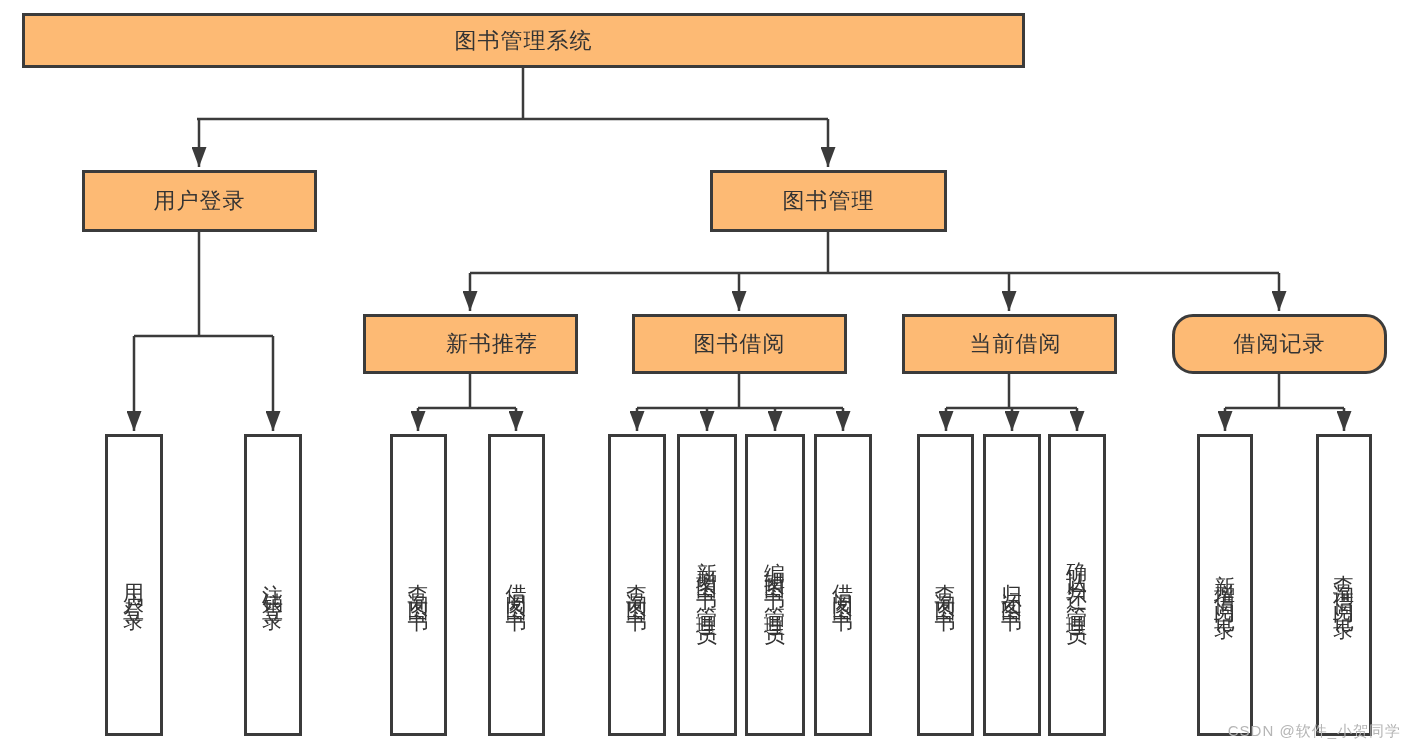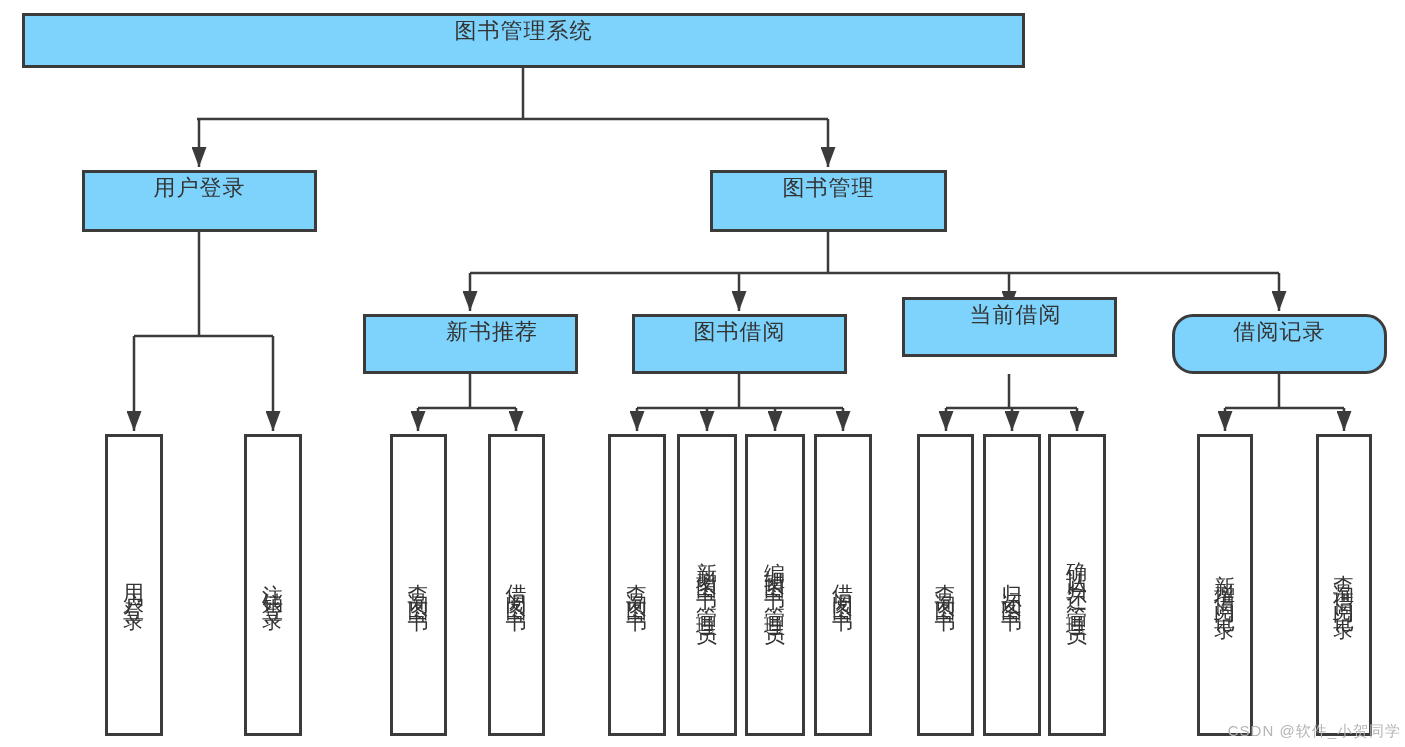--- a/index.html
+++ b/index.html
@@ -4,22 +4,22 @@
 <style>
   html,body{margin:0;padding:0;}
   body{
     width:1405px;height:747px;position:relative;background:#ffffff;
     font-family:"Liberation Sans","DejaVu Sans",sans-serif;
     overflow:hidden;
   }
   .stage{position:absolute;left:0;top:0;width:1405px;height:747px;}
   svg.wires{position:absolute;left:0;top:0;pointer-events:none;}
   .hbox{
-    position:absolute;box-sizing:border-box;border:3px solid #3b3b3b;background:#7dd3fc;
-    display:flex;justify-content:center;
+    position:absolute;box-sizing:border-box;border:3px solid #3b3b3b;background:#fdba74;
+    display:flex;align-items:center;justify-content:center;
     font-size:22px;color:#333333;letter-spacing:1px;white-space:nowrap;
   }
   .vbox{
     position:absolute;box-sizing:border-box;border:3px solid #3b3b3b;background:#ffffff;
     display:flex;align-items:center;justify-content:center;
     font-size:21px;color:#333333;
   }
   .vbox .vtext{
     writing-mode:vertical-rl;text-orientation:mixed;
     letter-spacing:9px;line-height:1;white-space:nowrap;
@@ -94,21 +94,21 @@
   <div class="hbox" style="left:710px;top:170px;width:237px;height:62px;font-family:Liberation Mono, monospace;">
     <span>图书管理</span>
   </div>
 
   <div class="hbox" style="left:363px;top:314px;width:215px;height:60px;padding-left:43px;">
     <span>新书推荐</span>
   </div>
   <div class="hbox" style="left:632px;top:314px;width:215px;height:60px;">
     <span>图书借阅</span>
   </div>
-  <div class="hbox" style="left:902px;top:297px;width:215px;height:60px;padding-left:12px;">
+  <div class="hbox" style="left:902px;top:314px;width:215px;height:60px;padding-left:12px;">
     <span>当前借阅</span>
   </div>
   <div class="hbox" style="left:1172px;top:314px;width:215px;height:60px;border-radius:21px;">
     <span>借阅记录</span>
   </div>
 
   <div class="vbox" style="left:105px;top:434px;width:58px;height:302px;">
     <span class="vtext">用户登录</span>
   </div>
   <div class="vbox" style="left:244px;top:434px;width:58px;height:302px;">

